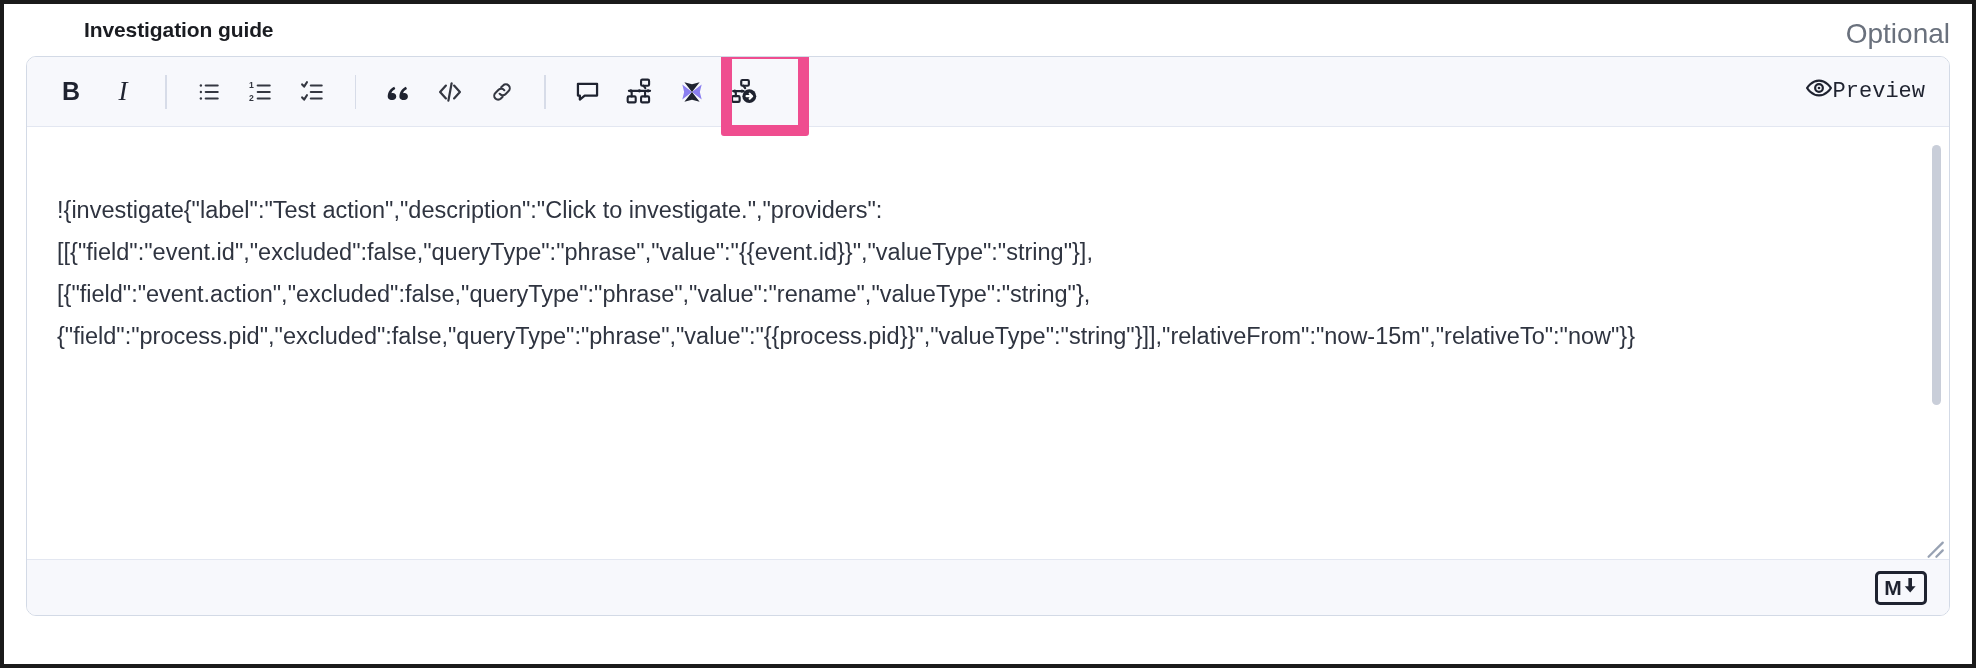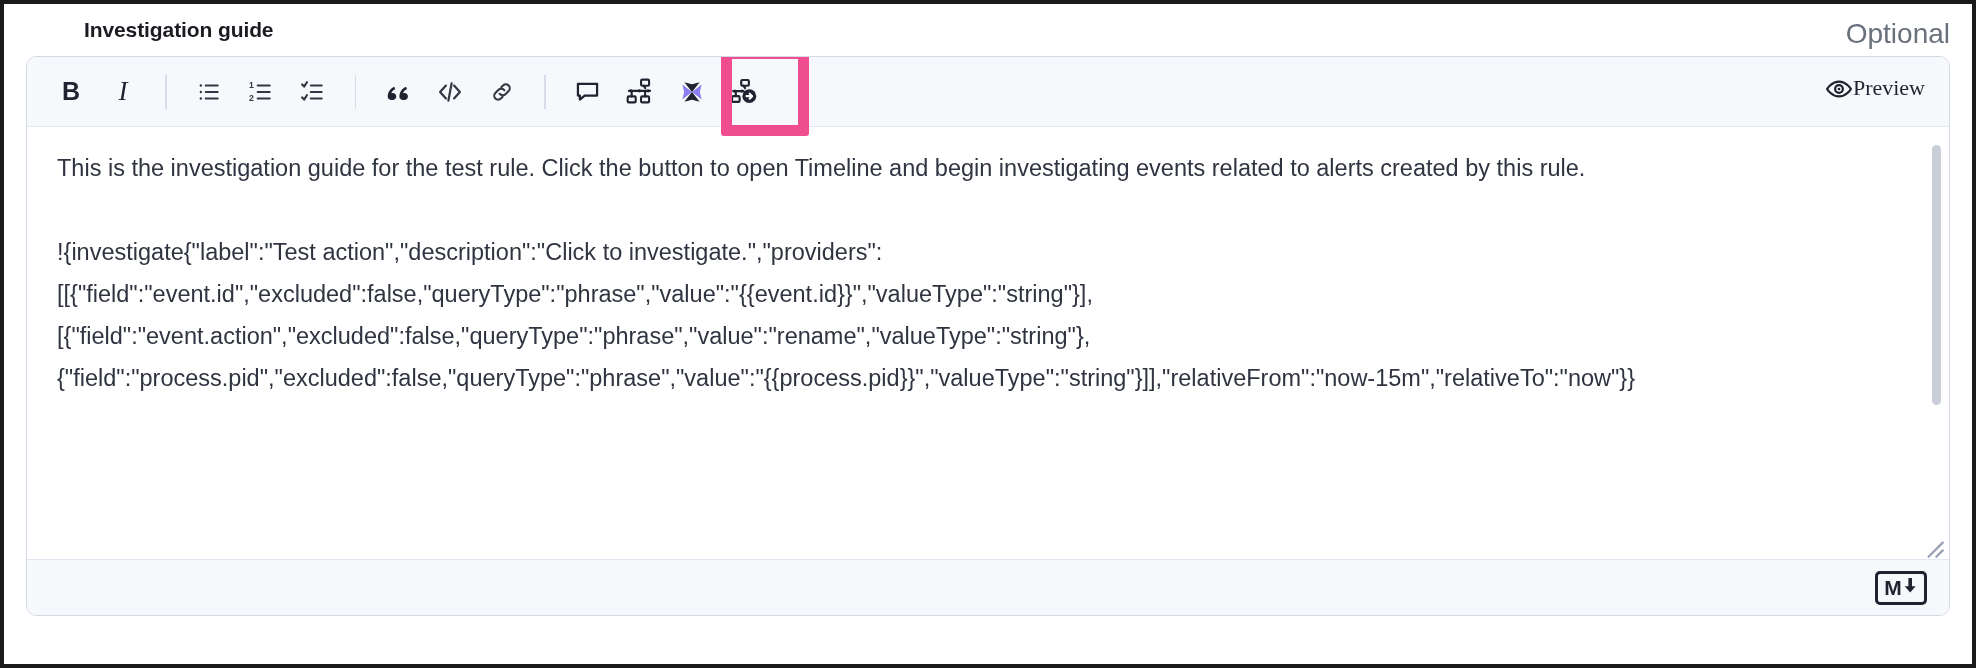--- a/index.html
+++ b/index.html
@@ -90,27 +90,28 @@
     line-height: 1;
     color: #1f2330;
   }
   .tb-letter.bold { font-weight: 700; font-family: "Liberation Sans", sans-serif; }
   .tb-letter.italic { font-style: italic; font-family: "Liberation Serif", serif; font-size: 27px; }
 
   .tb-spacer { flex: 1 1 auto; }
 
   .preview-btn {
     display: flex;
+    align-items: center;
     background: transparent;
     border: none;
     cursor: pointer;
     font-size: 22px;
     color: #1f2330;
     padding: 6px 10px 6px 10px;
-    font-family: Liberation Serif, serif;
+    font-family: Liberation Mono, monospace;
   }
 
   
   .highlight-box {
     position: absolute;
     left: 694px;
     top: -9px;
     width: 88px;
     height: 88px;
     border: 11px solid #ef4d8f;
@@ -355,21 +356,20 @@
             <circle cx="12" cy="12" r="1.15" fill="#1f2330" stroke="none"></circle>
           </svg>
         </span>
         <span>Preview</span>
       </button>
 
       <div class="highlight-box"></div>
     </div>
 
     <div class="editor-body">
-      <div class="doc-line">This is the investigation guide for the test rule. Click the button to open Timeline and begin investigating events related to alerts created by this rule.</div>
       <div class="para-gap"></div>
       <div class="doc-line">!{investigate{"label":"Test action","description":"Click to investigate.","providers":</div>
       <div class="doc-line">[[{"field":"event.id","excluded":false,"queryType":"phrase","value":"{{event.id}}","valueType":"string"}],</div>
       <div class="doc-line">[{"field":"event.action","excluded":false,"queryType":"phrase","value":"rename","valueType":"string"},</div>
       <div class="doc-line">{"field":"process.pid","excluded":false,"queryType":"phrase","value":"{{process.pid}}","valueType":"string"}]],"relativeFrom":"now-15m","relativeTo":"now"}}</div>
       <div class="para-gap"></div>
 
       <div class="vscroll-track"></div>
       <div class="vscroll-thumb"></div>
 

